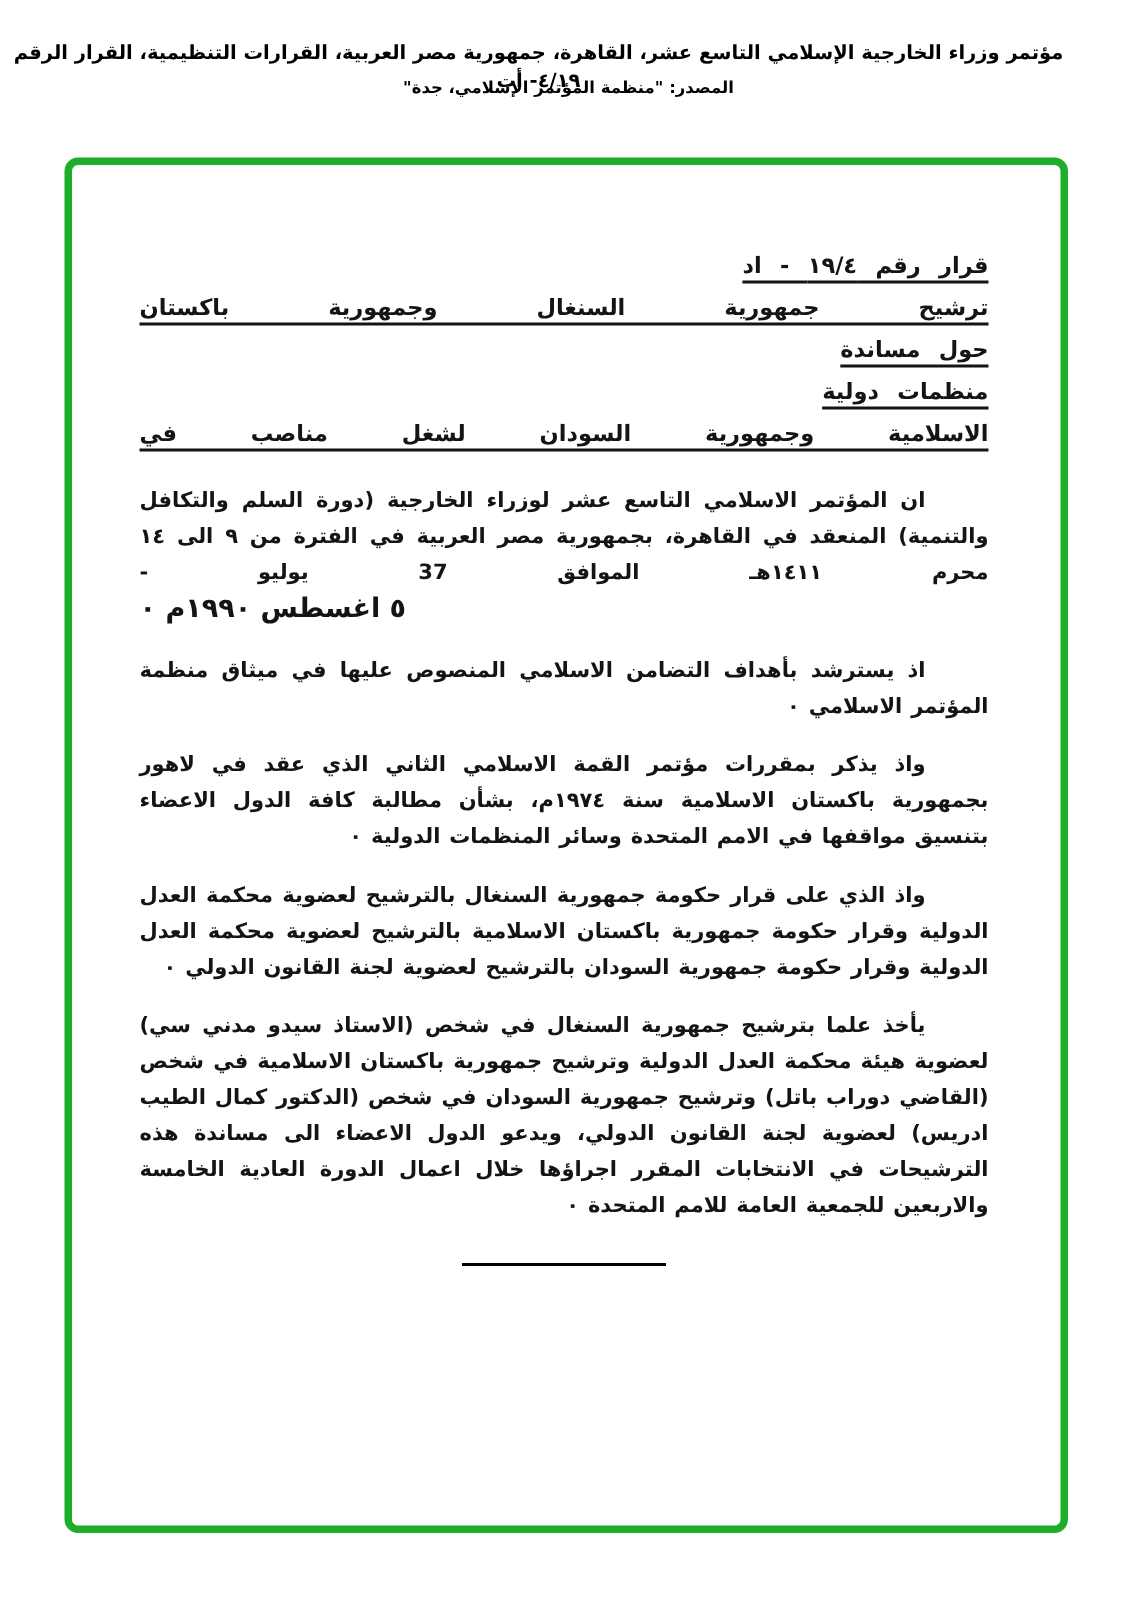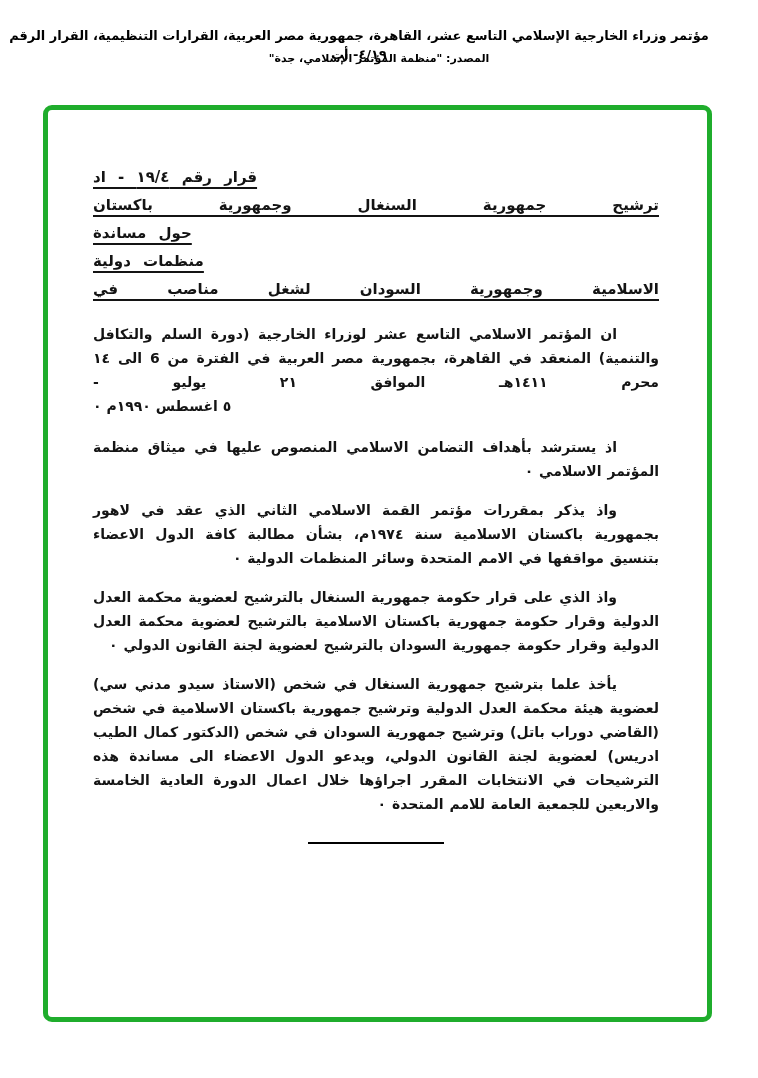--- a/index.html
+++ b/index.html
@@ -21,29 +21,29 @@
   }
   .doc-content{
     position:absolute;top:58px;right:48px;left:45px;
     direction:rtl;font-weight:bold;color:#141414;
   }
   .title-block{font-size:15px;line-height:18px;margin-bottom:24px;}
   .title-line{
     margin-bottom:10px;
     text-decoration:underline;text-underline-offset:5px;text-decoration-thickness:1.5px;
   }
-  .t-center{text-align:left;word-spacing:7px;}
+  .t-center{text-align:right;word-spacing:7px;}
   .t-stretch{text-align:justify;text-align-last:justify;word-spacing:2px;}
   .para{
     font-size:14px;line-height:24px;text-align:justify;
     text-indent:42px;margin:0 0 15px 0;word-spacing:1px;
   }
   .p1-body{text-align-last:justify;margin-bottom:0;}
   .p1-tail{
-    font-size:14px;line-height:24px;direction:rtl;text-align:left;
+    font-size:18px;line-height:24px;direction:rtl;text-align:left;
     margin:0 0 17px 0;
   }
   .lead{
     text-underline-offset:5px;text-decoration-thickness:1.5px;
   }
   .end-rule{
     width:136px;border-top:2px solid #000;margin:26px auto 0 auto;
   }
 </style>
 </head>
@@ -56,21 +56,21 @@
   <div class="doc-content">
 
     <div class="title-block">
       <div class="title-line t-center">قرار رقم ١٩/٤ - اد</div>
       <div class="title-line t-stretch">ترشيح جمهورية السنغال وجمهورية باكستان</div>
       <div class="title-line t-center">حول مساندة</div>
       <div class="title-line t-center">منظمات دولية</div>
       <div class="title-line t-stretch">الاسلامية وجمهورية السودان لشغل مناصب في</div>
     </div>
 
-    <p class="para p1-body">ان المؤتمر الاسلامي التاسع عشر لوزراء الخارجية (دورة السلم والتكافل والتنمية) المنعقد في القاهرة، بجمهورية مصر العربية في الفترة من 6 الى ١٤ محرم ١٤١١هـ الموافق ٢١ يوليو -</p>
+    <p class="para p1-body">ان المؤتمر الاسلامي التاسع عشر لوزراء الخارجية (دورة السلم والتكافل والتنمية) المنعقد في القاهرة، بجمهورية مصر العربية في الفترة من ٩ الى ١٤ محرم ١٤١١هـ الموافق 37 يوليو -</p>
     <div class="p1-tail">٥ اغسطس ١٩٩٠م ٠</div>
 
     <p class="para"><span class="lead">اذ يسترشد</span><span> بأهداف التضامن الاسلامي المنصوص عليها في ميثاق منظمة المؤتمر الاسلامي ٠</span></p>
 
     <p class="para"><span class="lead">واذ يذكر</span><span> بمقررات مؤتمر القمة الاسلامي الثاني الذي عقد في لاهور بجمهورية باكستان الاسلامية سنة ١٩٧٤م، بشأن مطالبة كافة الدول الاعضاء بتنسيق مواقفها في الامم المتحدة وسائر المنظمات الدولية ٠</span></p>
 
     <p class="para"><span class="lead">واذ الذي</span><span> على قرار حكومة جمهورية السنغال بالترشيح لعضوية محكمة العدل الدولية وقرار حكومة جمهورية باكستان الاسلامية بالترشيح لعضوية محكمة العدل الدولية وقرار حكومة جمهورية السودان بالترشيح لعضوية لجنة القانون الدولي ٠</span></p>
 
     <p class="para"><span class="lead">يأخذ علما</span><span> بترشيح جمهورية السنغال في شخص (الاستاذ سيدو مدني سي) لعضوية هيئة محكمة العدل الدولية وترشيح جمهورية باكستان الاسلامية في شخص (القاضي دوراب باتل) وترشيح جمهورية السودان في شخص (الدكتور كمال الطيب ادريس) لعضوية لجنة القانون الدولي، ويدعو الدول الاعضاء الى مساندة هذه الترشيحات في الانتخابات المقرر اجراؤها خلال اعمال الدورة العادية الخامسة والاربعين للجمعية العامة للامم المتحدة ٠</span></p>
 

